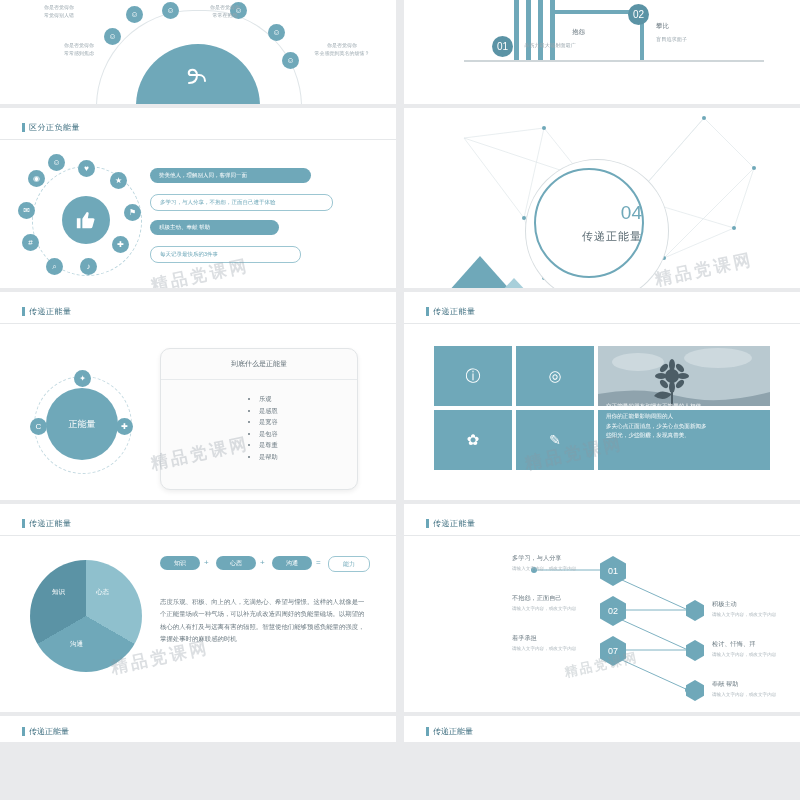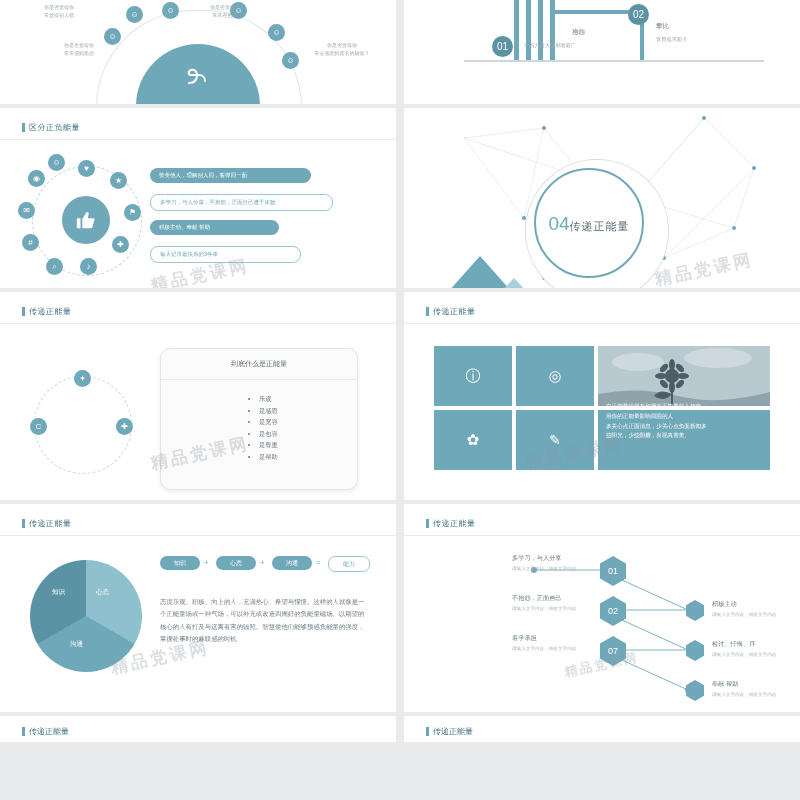--- a/index.html
+++ b/index.html
@@ -97,21 +97,21 @@
 
   
   .s4-net{position:absolute;inset:0;}
   .s4-circ{
     position:absolute;left:122px;top:52px;width:122px;height:122px;border-radius:50%;
     border:10px solid #ffffff;background:#fff;
     box-shadow:0 0 0 1px #d7dde0;
   }
   .s4-circ-in{
     position:absolute;left:130px;top:60px;width:106px;height:106px;border-radius:50%;
-    border:2px solid #6fa8b9;display:flex;flex-direction:row;align-items:center;justify-content:center;
+    border:2px solid #6fa8b9;display:flex;flex-direction:column;align-items:flex-end;justify-content:center;
   }
   .s4-num{font-size:19px;color:#6fa8b9;line-height:1;}
   .s4-txt{font-size:11px;color:#5b6b73;margin-top:7px;letter-spacing:1px;}
   .s4-tri{
     position:absolute;left:28px;top:148px;width:0;height:0;
     border-left:48px solid transparent;border-right:48px solid transparent;border-bottom:54px solid #6fa8b9;
   }
   .s4-tri2{
     position:absolute;left:80px;top:170px;width:0;height:0;
     border-left:30px solid transparent;border-right:30px solid transparent;border-bottom:32px solid #a8cfda;
@@ -293,20 +293,21 @@
   </div>
 
   <div class="slide h208">
     <div class="sec-title">传递正能量</div>
     <div class="divider"></div>
 
     <div class="s5-ring"></div>
     <div class="chip" style="position:absolute;left:74px;top:78px;">✦</div>
     <div class="chip" style="position:absolute;left:116px;top:126px;">✚</div>
     <div class="chip" style="position:absolute;left:30px;top:126px;">C</div>
+    <div class="s5-circ">正能量</div>
 
     <div class="s5-card">
       <div class="s5-card-h">到底什么是正能量</div>
       <ul class="s5-list">
         <li>乐观</li>
         <li>是感恩</li>
         <li>是宽容</li>
         <li>是包容</li>
         <li>是尊重</li>
         <li>是帮助</li>

